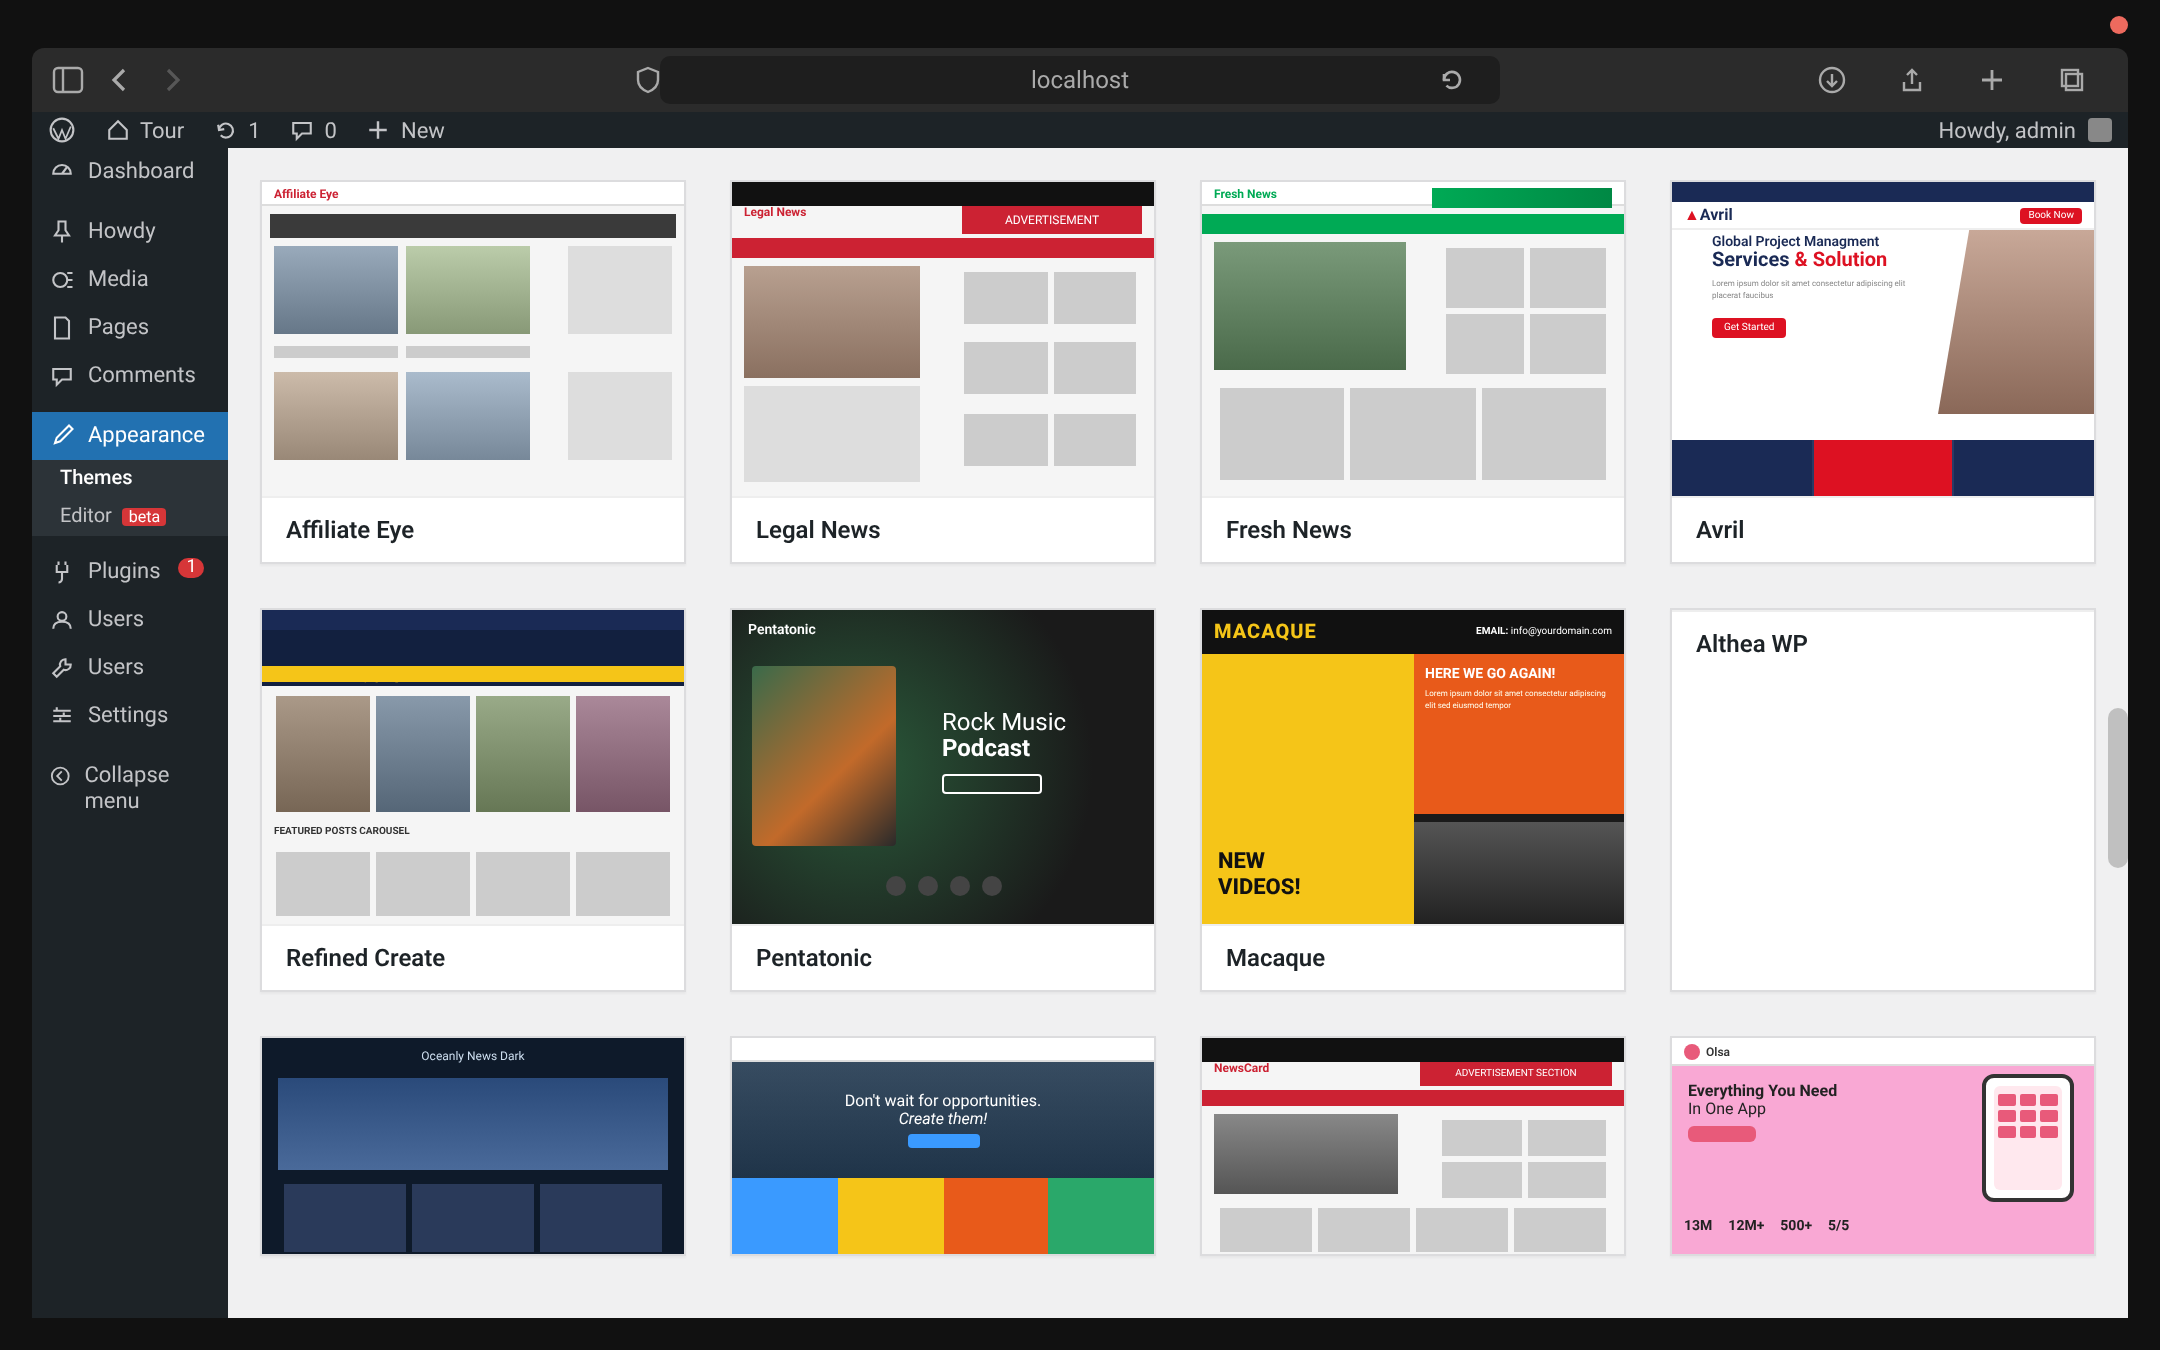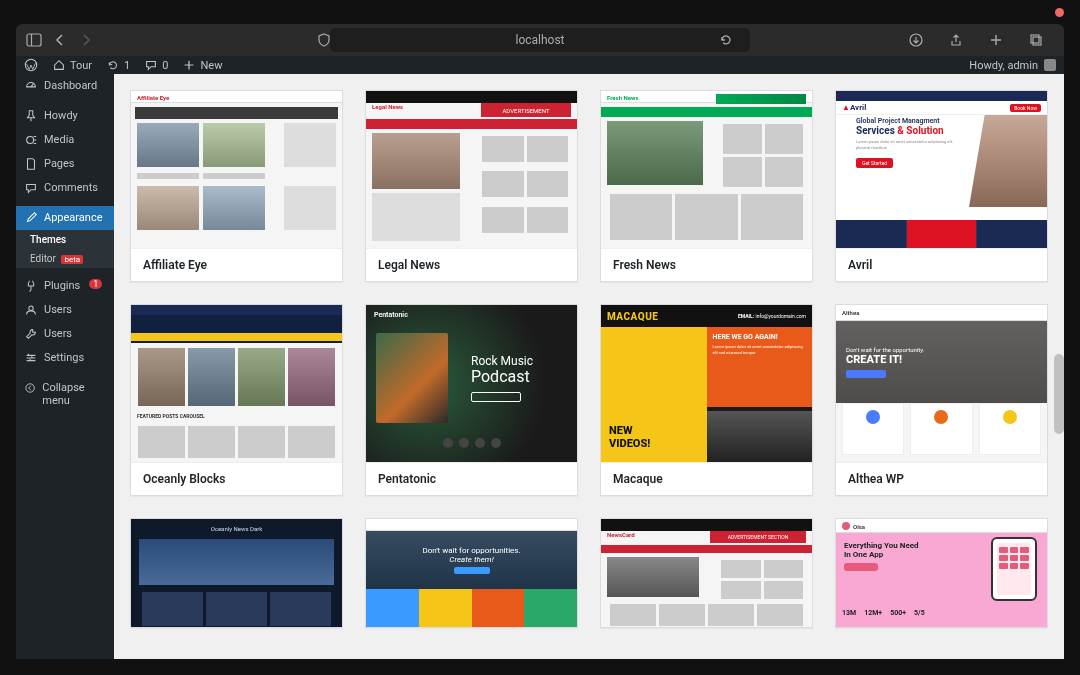--- a/index.html
+++ b/index.html
@@ -449,30 +449,30 @@
             <div class="mock" style="top:108px;left:6px;font-size:5px;font-weight:700;color:#333">FEATURED POSTS CAROUSEL</div>
             <div class="mock" style="top:118px;left:4px;right:4px;height:34px">
               <div class="mockgrid" style="position:absolute;inset:0;grid-template-columns:repeat(4,1fr)">
                 <div class="mockcell" style="height:32px"></div>
                   <div class="mockcell" style="height:32px"></div>
                 <div class="mockcell" style="height:32px"></div>
                   <div class="mockcell" style="height:32px"></div>
               </div>
             </div>
           </div>
-          <div class="theme-name">Oceanly Blocks</div>
+          <div class="theme-name">Refined Create</div>
         </div>
 
         <div class="theme-card">
           <div class="theme-shot tshot-dark" style="background:radial-gradient(circle at 30% 50%, #2a5a3a 0%, #1a1a1a 70%)">
             <div class="mock" style="top:6px;left:8px;color:#fff;font-size:7px;font-weight:600">Pentatonic</div>
             <div class="mock" style="top:28px;left:10px;width:72px;height:90px;background:linear-gradient(135deg,#3a6a4a 0%,#c26a2a 60%,#2a2a2a 100%);border-radius:2px"></div>
             <div class="mock" style="top:50px;right:16px;width:90px;color:#fff">
               <div style="font-size:12px;font-weight:400;line-height:1.1">Rock Music</div>
-              <div style="font-size:16px;font-weight:400;line-height:1.1">Podcast</div>
+              <div style="font-size:12px;font-weight:700;line-height:1.1">Podcast</div>
               <div style="margin-top:6px;width:50px;height:10px;border:1px solid #fff;border-radius:2px"></div>
             </div>
             <div class="mock" style="bottom:8px;left:0;right:0;height:16px;display:flex;justify-content:center;gap:6px">
               <span style="width:10px;height:10px;border-radius:50%;background:#444"></span>
               <span style="width:10px;height:10px;border-radius:50%;background:#444"></span>
               <span style="width:10px;height:10px;border-radius:50%;background:#444"></span>
               <span style="width:10px;height:10px;border-radius:50%;background:#444"></span>
             </div>
           </div>
           <div class="theme-name">Pentatonic</div>
@@ -492,40 +492,20 @@
             <div class="mock" style="top:106px;left:0;width:50%;height:51px;background:#f5c518;display:flex;flex-direction:column;justify-content:center;padding-left:8px">
               <span style="font-size:11px;font-weight:800;color:#111">NEW</span>
               <span style="font-size:11px;font-weight:800;color:#111">VIDEOS!</span>
             </div>
             <div class="mock" style="top:106px;right:0;width:50%;height:51px;background:linear-gradient(#555,#222)"></div>
           </div>
           <div class="theme-name">Macaque</div>
         </div>
 
         <div class="theme-card">
-          <div class="theme-shot tshot-light">
-            <div class="mock mockbar white" style="height:16px"></div>
-            <div class="mock" style="top:4px;left:6px;font-size:6px;color:#333;font-weight:600">Althea</div>
-            <div class="mock" style="top:16px;left:0;right:0;height:82px;background:linear-gradient(rgba(30,40,50,.55),rgba(30,40,50,.55)),linear-gradient(#b8a898,#8a7868);display:flex;flex-direction:column;justify-content:center;padding-left:10px">
-              <span style="color:#fff;font-size:6px">Don't wait for the opportunity.</span>
-              <span style="color:#fff;font-size:11px;font-weight:800">CREATE IT!</span>
-              <span style="margin-top:4px;width:40px;height:8px;background:#4a7aff;border-radius:2px"></span>
-            </div>
-            <div class="mock" style="top:98px;left:6px;right:6px;height:52px;display:flex;gap:6px">
-              <div style="flex:1;background:#fff;border:1px solid #eee;display:flex;align-items:flex-start;justify-content:center;padding-top:6px">
-                  <span style="width:14px;height:14px;border-radius:50%;background:#4a7aff"></span>
-                </div>
-              <div style="flex:1;background:#fff;border:1px solid #eee;display:flex;align-items:flex-start;justify-content:center;padding-top:6px">
-                  <span style="width:14px;height:14px;border-radius:50%;background:#e86a1a"></span>
-                </div>
-              <div style="flex:1;background:#fff;border:1px solid #eee;display:flex;align-items:flex-start;justify-content:center;padding-top:6px">
-                  <span style="width:14px;height:14px;border-radius:50%;background:#f5c518"></span>
-                </div>
-            </div>
-          </div>
           <div class="theme-name">Althea WP</div>
         </div>
 
         <div class="theme-card partial">
           <div class="theme-shot tshot-dark" style="height:110px;background:#0e1a2a">
             <div class="mock" style="top:6px;left:0;right:0;text-align:center;color:#cde;font-size:6px">Oceanly News Dark</div>
             <div class="mock" style="top:20px;left:8px;right:8px;height:46px;background:linear-gradient(#2a4a7a,#4a6a9a)"></div>
             <div class="mock" style="top:70px;left:8px;right:8px;height:36px">
               <div class="mockgrid" style="position:absolute;inset:0;grid-template-columns:repeat(3,1fr)">
                 <div class="mockcell" style="height:34px;background:#2a3a5a"></div>
@@ -581,21 +561,21 @@
 
         <div class="theme-card partial">
           <div class="theme-shot" style="height:110px;background:#f9a8d4">
             <div class="mock mockbar white" style="height:14px"></div>
             <div class="mock" style="top:3px;left:6px;display:flex;align-items:center;gap:3px">
               <span style="width:8px;height:8px;border-radius:50%;background:#e85a7a"></span>
               <span style="font-size:6px;color:#333;font-weight:600">Olsa</span>
             </div>
             <div class="mock" style="top:22px;left:8px;width:100px">
               <div style="font-size:8px;font-weight:700;color:#222">Everything You Need</div>
-              <div style="font-size:8px;font-weight:700;color:#222">In One App</div>
+              <div style="font-size:8px;font-weight:400;color:#222">In One App</div>
               <div style="margin-top:4px;width:34px;height:8px;background:#e85a7a;border-radius:3px"></div>
             </div>
             <div class="mock" style="top:18px;right:10px;width:46px;height:64px;background:#fff;border:2px solid #333;border-radius:6px">
               <div style="position:absolute;inset:4px;background:#ffe8ee;border-radius:3px"></div>
               <div style="position:absolute;top:8px;left:6px;right:6px;display:grid;grid-template-columns:repeat(3,1fr);gap:2px">
                 <span style="height:6px;background:#e85a7a;border-radius:1px"></span>
                   <span style="height:6px;background:#e85a7a;border-radius:1px"></span>
                   <span style="height:6px;background:#e85a7a;border-radius:1px"></span>
                 <span style="height:6px;background:#e85a7a;border-radius:1px"></span>
                   <span style="height:6px;background:#e85a7a;border-radius:1px"></span>

